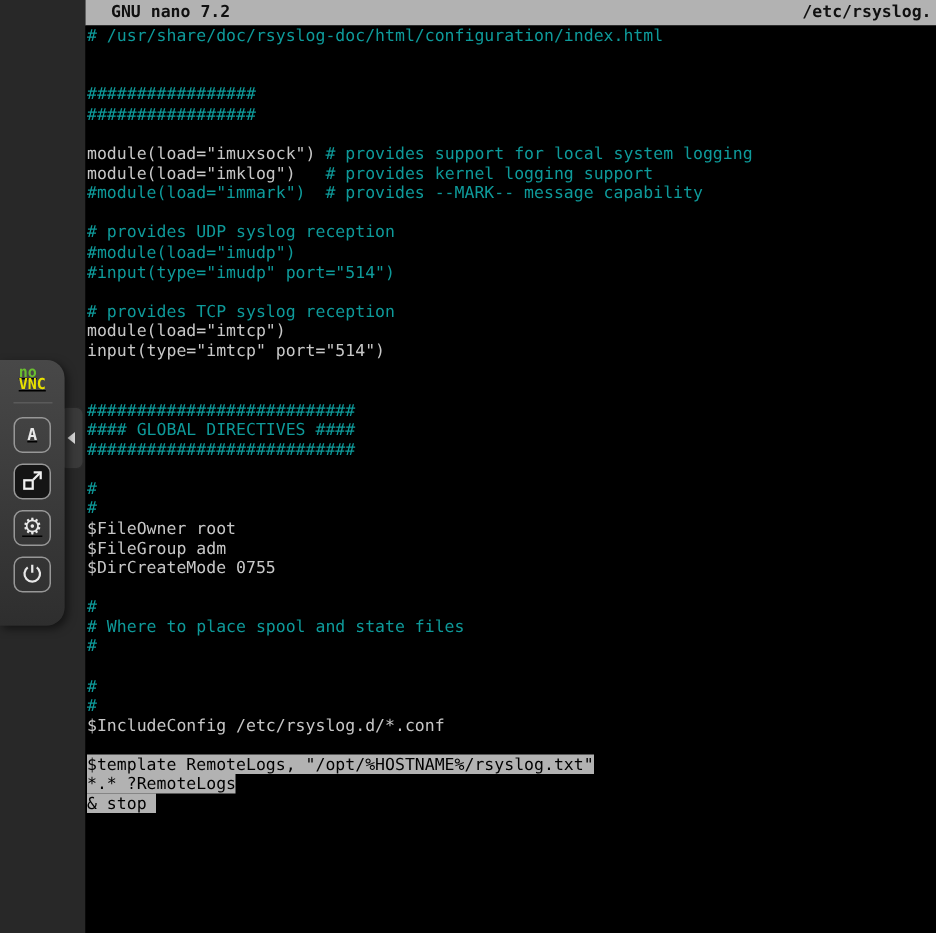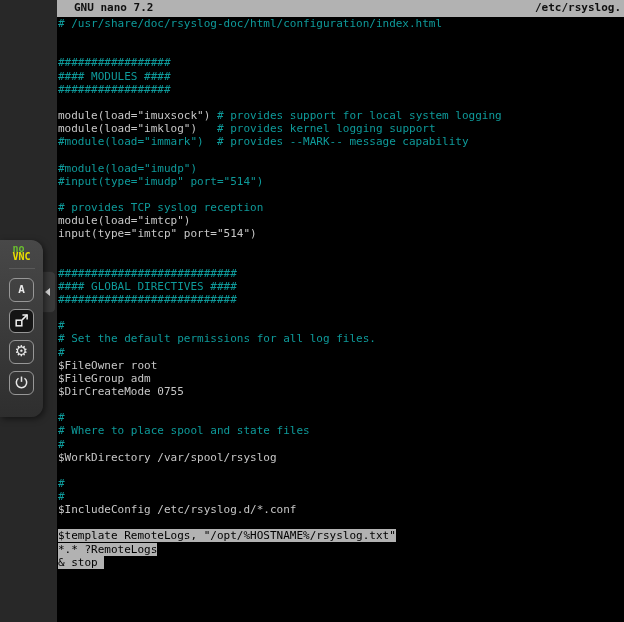--- a/index.html
+++ b/index.html
@@ -25,21 +25,21 @@
   .seg-plain{color:var(--plain,#c7c7c7);}
   .seg-comment{color:var(--comment,#0e9a9a);}
   .seg-sel{background:var(--selection-bg,#b2b2b2);color:#000;margin-top:40px;}
 
   
   .vnc-panel{position:absolute;left:0;top:240px;width:43px;height:177px;
              background:linear-gradient(#484848,#2e2e2e);
              border-radius:0 12px 12px 0;
              box-shadow:2px 2px 6px rgba(0,0,0,.5);
              display:flex;flex-direction:column;align-items:center;
-             padding-top:5px;box-sizing:border-box;z-index:3;}
+             padding-top:5px;box-sizing:border-box;z-index:3;text-decoration:underline;}
   .vnc-logo{font-size:10px;font-weight:bold;line-height:8px;
             letter-spacing:0;text-align:left;margin-bottom:4px;}
   .vnc-logo .l1{color:var(--logo-green,#6abe30);display:block;}
   .vnc-logo .l2{color:var(--logo-yellow,#e8e000);display:block;}
   .panel-sep{width:26px;height:1px;background:#5a5a5a;margin:3px 0 5px 0;}
   .vnc-btn{width:25px;height:24px;border:1.5px solid #979797;border-radius:6px;
            background:transparent;display:flex;align-items:center;
            justify-content:center;margin:3.5px 0;cursor:pointer;
            box-sizing:border-box;padding:0;}
   .vnc-btn.active{background:#151515;}
@@ -66,50 +66,48 @@
 <div class="titlebar">
   <span>GNU nano 7.2</span>
   <span>/etc/rsyslog.</span>
 </div>
 
 <div class="terminal">
     <div class="term-line"><span class="seg-comment"># /usr/share/doc/rsyslog-doc/html/configuration/index.html</span></div>
     <div class="term-line"></div>
     <div class="term-line"></div>
     <div class="term-line"><span class="seg-comment">#################</span></div>
-    <div class="term-line"><span class="seg-comment">#### MODULES ####</span></div>
     <div class="term-line"><span class="seg-comment">#################</span></div>
     <div class="term-line"></div>
     <div class="term-line"><span class="seg-plain">module(load="imuxsock") </span><span class="seg-comment"># provides support for local system logging</span></div>
     <div class="term-line"><span class="seg-plain">module(load="imklog")   </span><span class="seg-comment"># provides kernel logging support</span></div>
     <div class="term-line"><span class="seg-comment">#module(load="immark")  # provides --MARK-- message capability</span></div>
     <div class="term-line"></div>
+    <div class="term-line"><span class="seg-comment"># provides UDP syslog reception</span></div>
     <div class="term-line"><span class="seg-comment">#module(load="imudp")</span></div>
     <div class="term-line"><span class="seg-comment">#input(type="imudp" port="514")</span></div>
     <div class="term-line"></div>
     <div class="term-line"><span class="seg-comment"># provides TCP syslog reception</span></div>
     <div class="term-line"><span class="seg-plain">module(load="imtcp")</span></div>
     <div class="term-line"><span class="seg-plain">input(type="imtcp" port="514")</span></div>
     <div class="term-line"></div>
     <div class="term-line"></div>
     <div class="term-line"><span class="seg-comment">###########################</span></div>
     <div class="term-line"><span class="seg-comment">#### GLOBAL DIRECTIVES ####</span></div>
     <div class="term-line"><span class="seg-comment">###########################</span></div>
     <div class="term-line"></div>
     <div class="term-line"><span class="seg-comment">#</span></div>
-    <div class="term-line"><span class="seg-comment"># Set the default permissions for all log files.</span></div>
     <div class="term-line"><span class="seg-comment">#</span></div>
     <div class="term-line"><span class="seg-plain">$FileOwner root</span></div>
     <div class="term-line"><span class="seg-plain">$FileGroup adm</span></div>
     <div class="term-line"><span class="seg-plain">$DirCreateMode 0755</span></div>
     <div class="term-line"></div>
     <div class="term-line"><span class="seg-comment">#</span></div>
     <div class="term-line"><span class="seg-comment"># Where to place spool and state files</span></div>
     <div class="term-line"><span class="seg-comment">#</span></div>
-    <div class="term-line"><span class="seg-plain">$WorkDirectory /var/spool/rsyslog</span></div>
     <div class="term-line"></div>
     <div class="term-line"><span class="seg-comment">#</span></div>
     <div class="term-line"><span class="seg-comment">#</span></div>
     <div class="term-line"><span class="seg-plain">$IncludeConfig /etc/rsyslog.d/*.conf</span></div>
     <div class="term-line"></div>
     <div class="term-line"><span class="seg-sel">$template RemoteLogs, "/opt/%HOSTNAME%/rsyslog.txt"</span></div>
     <div class="term-line"><span class="seg-sel">*.* ?RemoteLogs</span></div>
     <div class="term-line"><span class="seg-sel">&amp; stop </span></div>
   </div>
 

